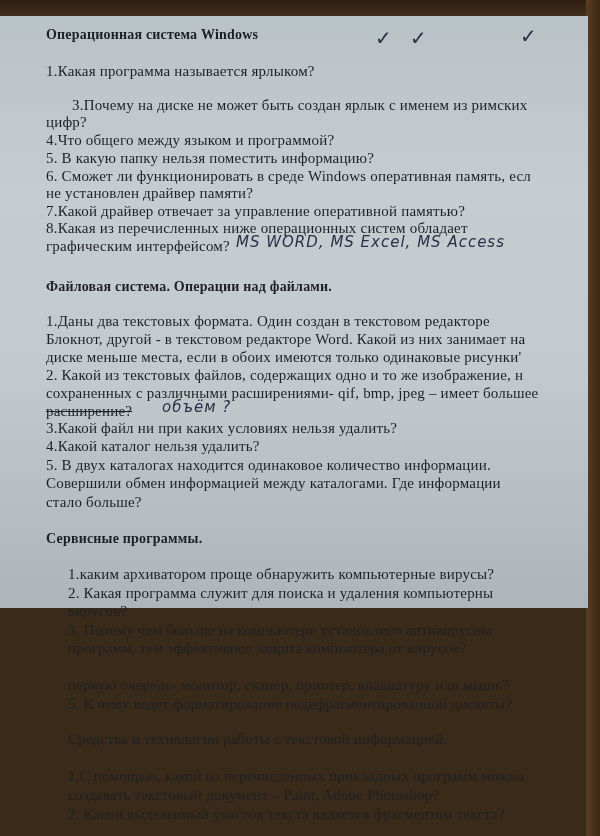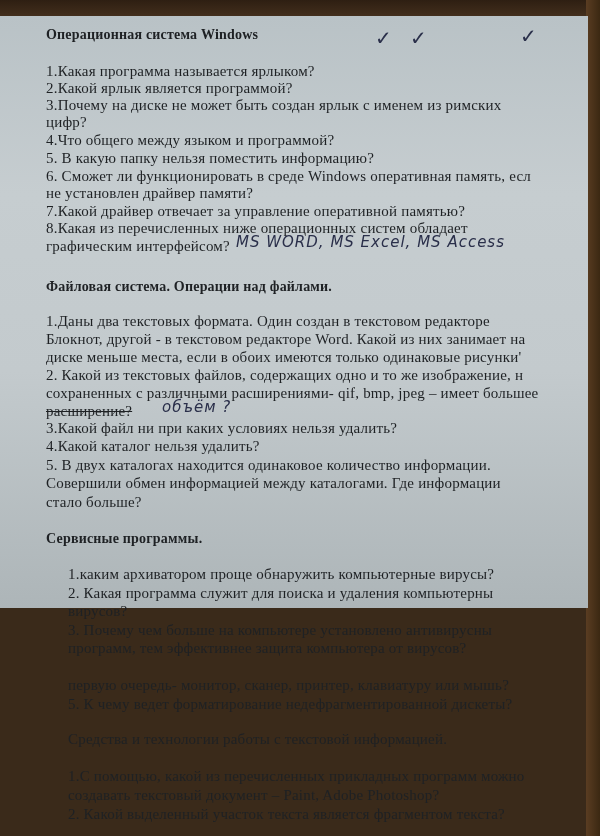--- a/index.html
+++ b/index.html
@@ -21,22 +21,21 @@
 <div class="wood-right"></div>
 
 <div class="paper">
 
   <div class="txt h" style="top:10px;">Операционная система Windows</div>
   <span class="check" style="left:375px;top:10px;">✓</span>
   <span class="check" style="left:410px;top:10px;">✓</span>
   <span class="check" style="left:520px;top:8px;">✓</span>
 
   <div class="txt" style="top:47px;">1.Какая программа называется ярлыком?</div>
-  <div class="txt" style="top:64px;">2.Какой ярлык является программой?</div>
-  <div class="txt" style="top:81px;">3.Почему на диске не может быть создан ярлык с именем из римских</div>
+  <div class="txt" style="top:81px;margin-left:26px;">3.Почему на диске не может быть создан ярлык с именем из римских</div>
   <div class="txt" style="top:98px;">цифр?</div>
   <div class="txt" style="top:116px;">4.Что общего между языком и программой?</div>
   <div class="txt" style="top:134px;">5. В какую папку нельзя поместить информацию?</div>
   <div class="txt" style="top:152px;">6. Сможет ли функционировать в среде Windows оперативная память, есл</div>
   <div class="txt" style="top:169px;">не установлен драйвер памяти?</div>
   <div class="txt" style="top:187px;">7.Какой драйвер отвечает за управление оперативной памятью?</div>
   <div class="txt" style="top:204px;">8.Какая из перечисленных ниже операционных систем обладает</div>
   <div class="txt" style="top:222px;">графическим интерфейсом?</div>
   <div class="txt hand" style="top:218px;left:236px;">MS WORD, MS Excel, MS Access</div>
 

